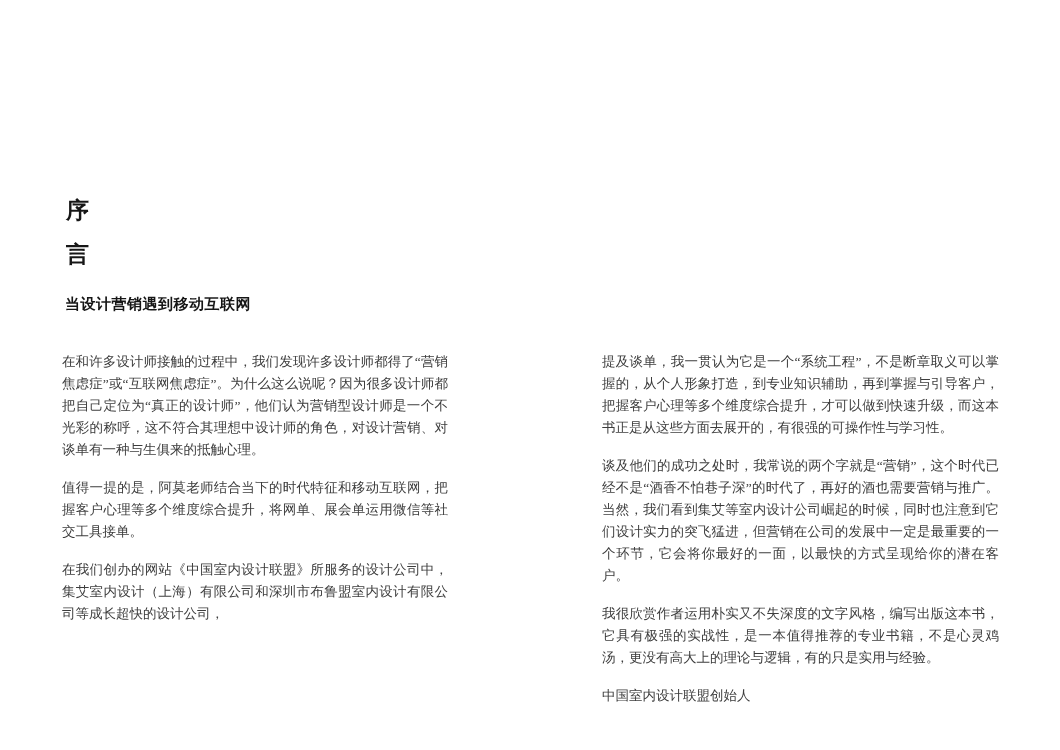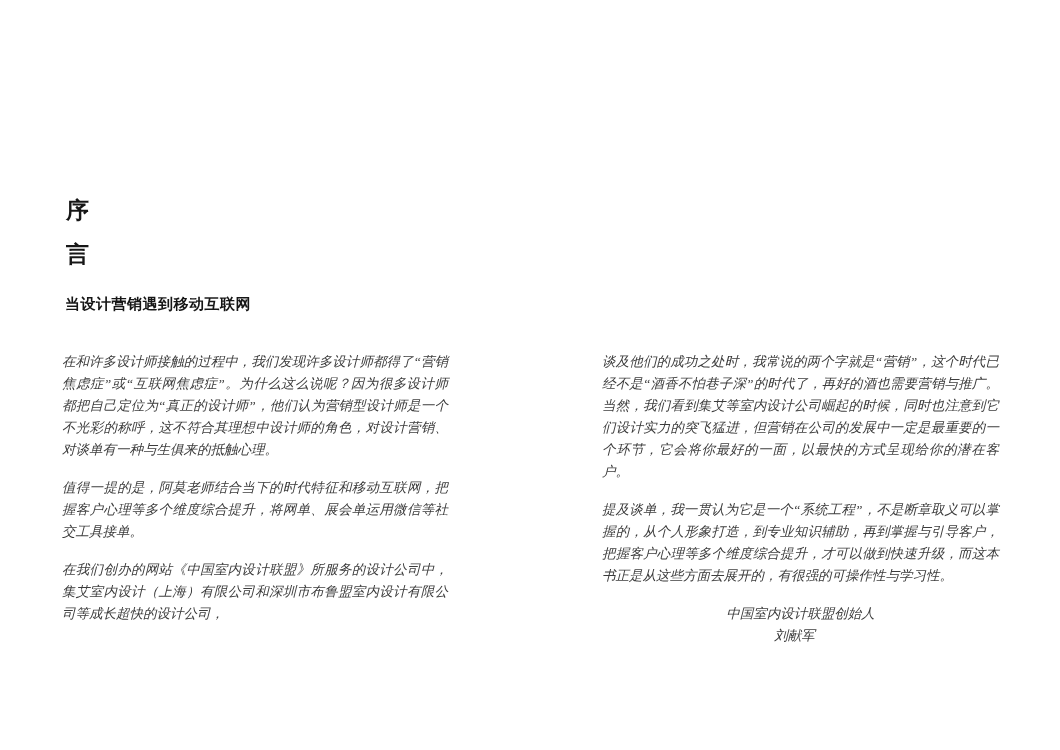--- a/index.html
+++ b/index.html
@@ -40,32 +40,31 @@
     position: absolute;
     top: 351px;
     font-family: "Liberation Serif", "DejaVu Serif", serif;
     font-size: 13.5px;
     line-height: 22px;
     color: #3c3c3c;
     text-align: justify;
   }
   .column p {
     margin: 0 0 16px 0;
-    font-style: italic;
   }
   .column-left {
     left: 62px;
     width: 386px;
   }
   .column-right {
     left: 602px;
     width: 397px;
   }
   .signature {
-    text-align: center;
+    text-align: left;
     margin-top: 16px;
   }
   .signature .sig-line {
     margin: 0;
   }
   .signature .sig-name {
     padding-right: 12px;
   }
 </style>
 </head>
@@ -80,21 +79,21 @@
 
   <h2 class="subtitle">当设计营销遇到移动互联网</h2>
 
   <div class="column column-left">
     <p>在和许多设计师接触的过程中，我们发现许多设计师都得了“营销焦虑症”或“互联网焦虑症”。为什么这么说呢？因为很多设计师都把自己定位为“真正的设计师”，他们认为营销型设计师是一个不光彩的称呼，这不符合其理想中设计师的角色，对设计营销、对谈单有一种与生俱来的抵触心理。</p>
     <p>值得一提的是，阿莫老师结合当下的时代特征和移动互联网，把握客户心理等多个维度综合提升，将网单、展会单运用微信等社交工具接单。</p>
     <p>在我们创办的网站《中国室内设计联盟》所服务的设计公司中，集艾室内设计（上海）有限公司和深圳市布鲁盟室内设计有限公司等成长超快的设计公司，</p>
   </div>
 
   <div class="column column-right">
+    <p>提及谈单，我一贯认为它是一个“系统工程”，不是断章取义可以掌握的，从个人形象打造，到专业知识辅助，再到掌握与引导客户，把握客户心理等多个维度综合提升，才可以做到快速升级，而这本书正是从这些方面去展开的，有很强的可操作性与学习性。</p>
     <p>谈及他们的成功之处时，我常说的两个字就是“营销”，这个时代已经不是“酒香不怕巷子深”的时代了，再好的酒也需要营销与推广。当然，我们看到集艾等室内设计公司崛起的时候，同时也注意到它们设计实力的突飞猛进，但营销在公司的发展中一定是最重要的一个环节，它会将你最好的一面，以最快的方式呈现给你的潜在客户。</p>
-    <p>提及谈单，我一贯认为它是一个“系统工程”，不是断章取义可以掌握的，从个人形象打造，到专业知识辅助，再到掌握与引导客户，把握客户心理等多个维度综合提升，才可以做到快速升级，而这本书正是从这些方面去展开的，有很强的可操作性与学习性。</p>
+    <p>我很欣赏作者运用朴实又不失深度的文字风格，编写出版这本书，它具有极强的实战性，是一本值得推荐的专业书籍，不是心灵鸡汤，更没有高大上的理论与逻辑，有的只是实用与经验。</p>
     <div class="signature">
       <p class="sig-line">中国室内设计联盟创始人</p>
-      <p class="sig-line sig-name">刘献军</p>
     </div>
   </div>
 
 </div>
 
 </body></html>

